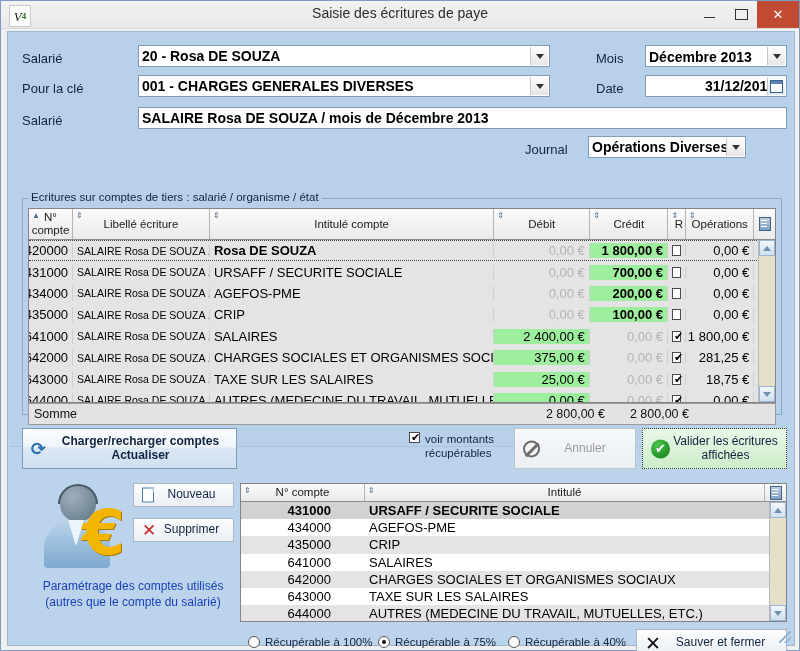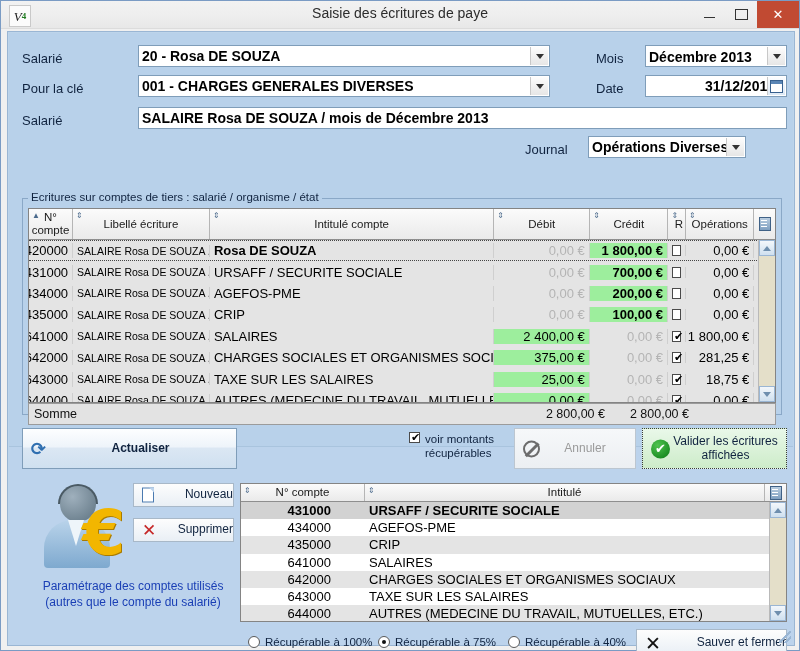--- a/index.html
+++ b/index.html
@@ -153,21 +153,21 @@
   
   .btn{
     position:absolute;box-sizing:border-box;
     background:linear-gradient(to bottom,#fdfeff 0%,#eef4fa 45%,#dbe7f3 50%,#cfe0f0 100%);
     border:1px solid #7f9db9;
     display:flex;align-items:center;justify-content:center;
     font-size:12px;color:#10233f;text-align:center;line-height:1.15;
   }
   .btn.disabled{color:#9a9a9a;background:linear-gradient(to bottom,#f6f8fa,#eceff2);border-color:#bcc6d0;}
   .btn.valid{background:linear-gradient(to bottom,#e9f8e9,#cdecc9);border:1px dotted #3a3a3a;}
-  .btn.plain{background:linear-gradient(to bottom,#fdfdfd,#e9eff5);border:1px solid #a8b8c8;justify-content:flex-end;}
+  .btn.plain{background:linear-gradient(to bottom,#fdfdfd,#e9eff5);border:1px solid #a8b8c8;}
   .btn .bico{position:absolute;left:8px;top:50%;transform:translateY(-50%);}
 
   .refresh-ico{color:#2f6fb0;font-size:18px;font-weight:bold;font-family:"DejaVu Sans",sans-serif;}
   .ban-ico{width:17px;height:17px;border:2.5px solid #6c6c6c;border-radius:50%;position:relative;box-sizing:border-box;}
   .ban-ico::after{content:"";position:absolute;left:-2px;top:6px;width:18px;height:2.5px;background:#6c6c6c;transform:rotate(-45deg);}
   .ok-ico{width:19px;height:19px;border-radius:50%;background:radial-gradient(circle at 35% 30%,#4fc44f,#0a7a15);
           display:flex;align-items:center;justify-content:center;color:#fff;font-size:13px;font-family:"DejaVu Sans",sans-serif;}
   .doc-ico{width:12px;height:15px;background:#fff;border:1px solid #4a7ab0;position:relative;box-sizing:border-box;}
   .doc-ico::after{content:"";position:absolute;right:-1px;top:-1px;border-left:5px solid transparent;border-top:5px solid #bcd3ec;}
   .x-ico{color:#c62828;font-size:17px;font-weight:bold;font-family:"DejaVu Sans",sans-serif;line-height:1;}
@@ -411,20 +411,21 @@
     </div>
 
     <div class="somme" style="left:20px;top:371px;width:748px;height:22px;">
       <div style="position:absolute;left:5px;top:3px;">Somme</div>
       <div style="position:absolute;left:478px;top:3px;width:98px;text-align:right;">2 800,00 €</div>
       <div style="position:absolute;left:580px;top:3px;width:80px;text-align:right;">2 800,00 €</div>
     </div>
 
     <div class="btn" style="left:14px;top:396px;width:215px;height:41px;flex-direction:column;font-weight:bold;font-size:12px;padding-left:22px;">
       <span class="bico refresh-ico">⟳</span>
+      <span>Charger/recharger comptes</span>
       <span>Actualiser</span>
     </div>
 
     <div style="position:absolute;left:401px;top:400px;display:flex;align-items:flex-start;gap:5px;">
       <span class="cbx" id="recup-cbx">
           <span class="chkmark">✔</span>
         </span>
       <span style="font-size:11.5px;color:#10233f;line-height:1.25;">
         <span>voir montants</span><br>
         <span>récupérables</span>

